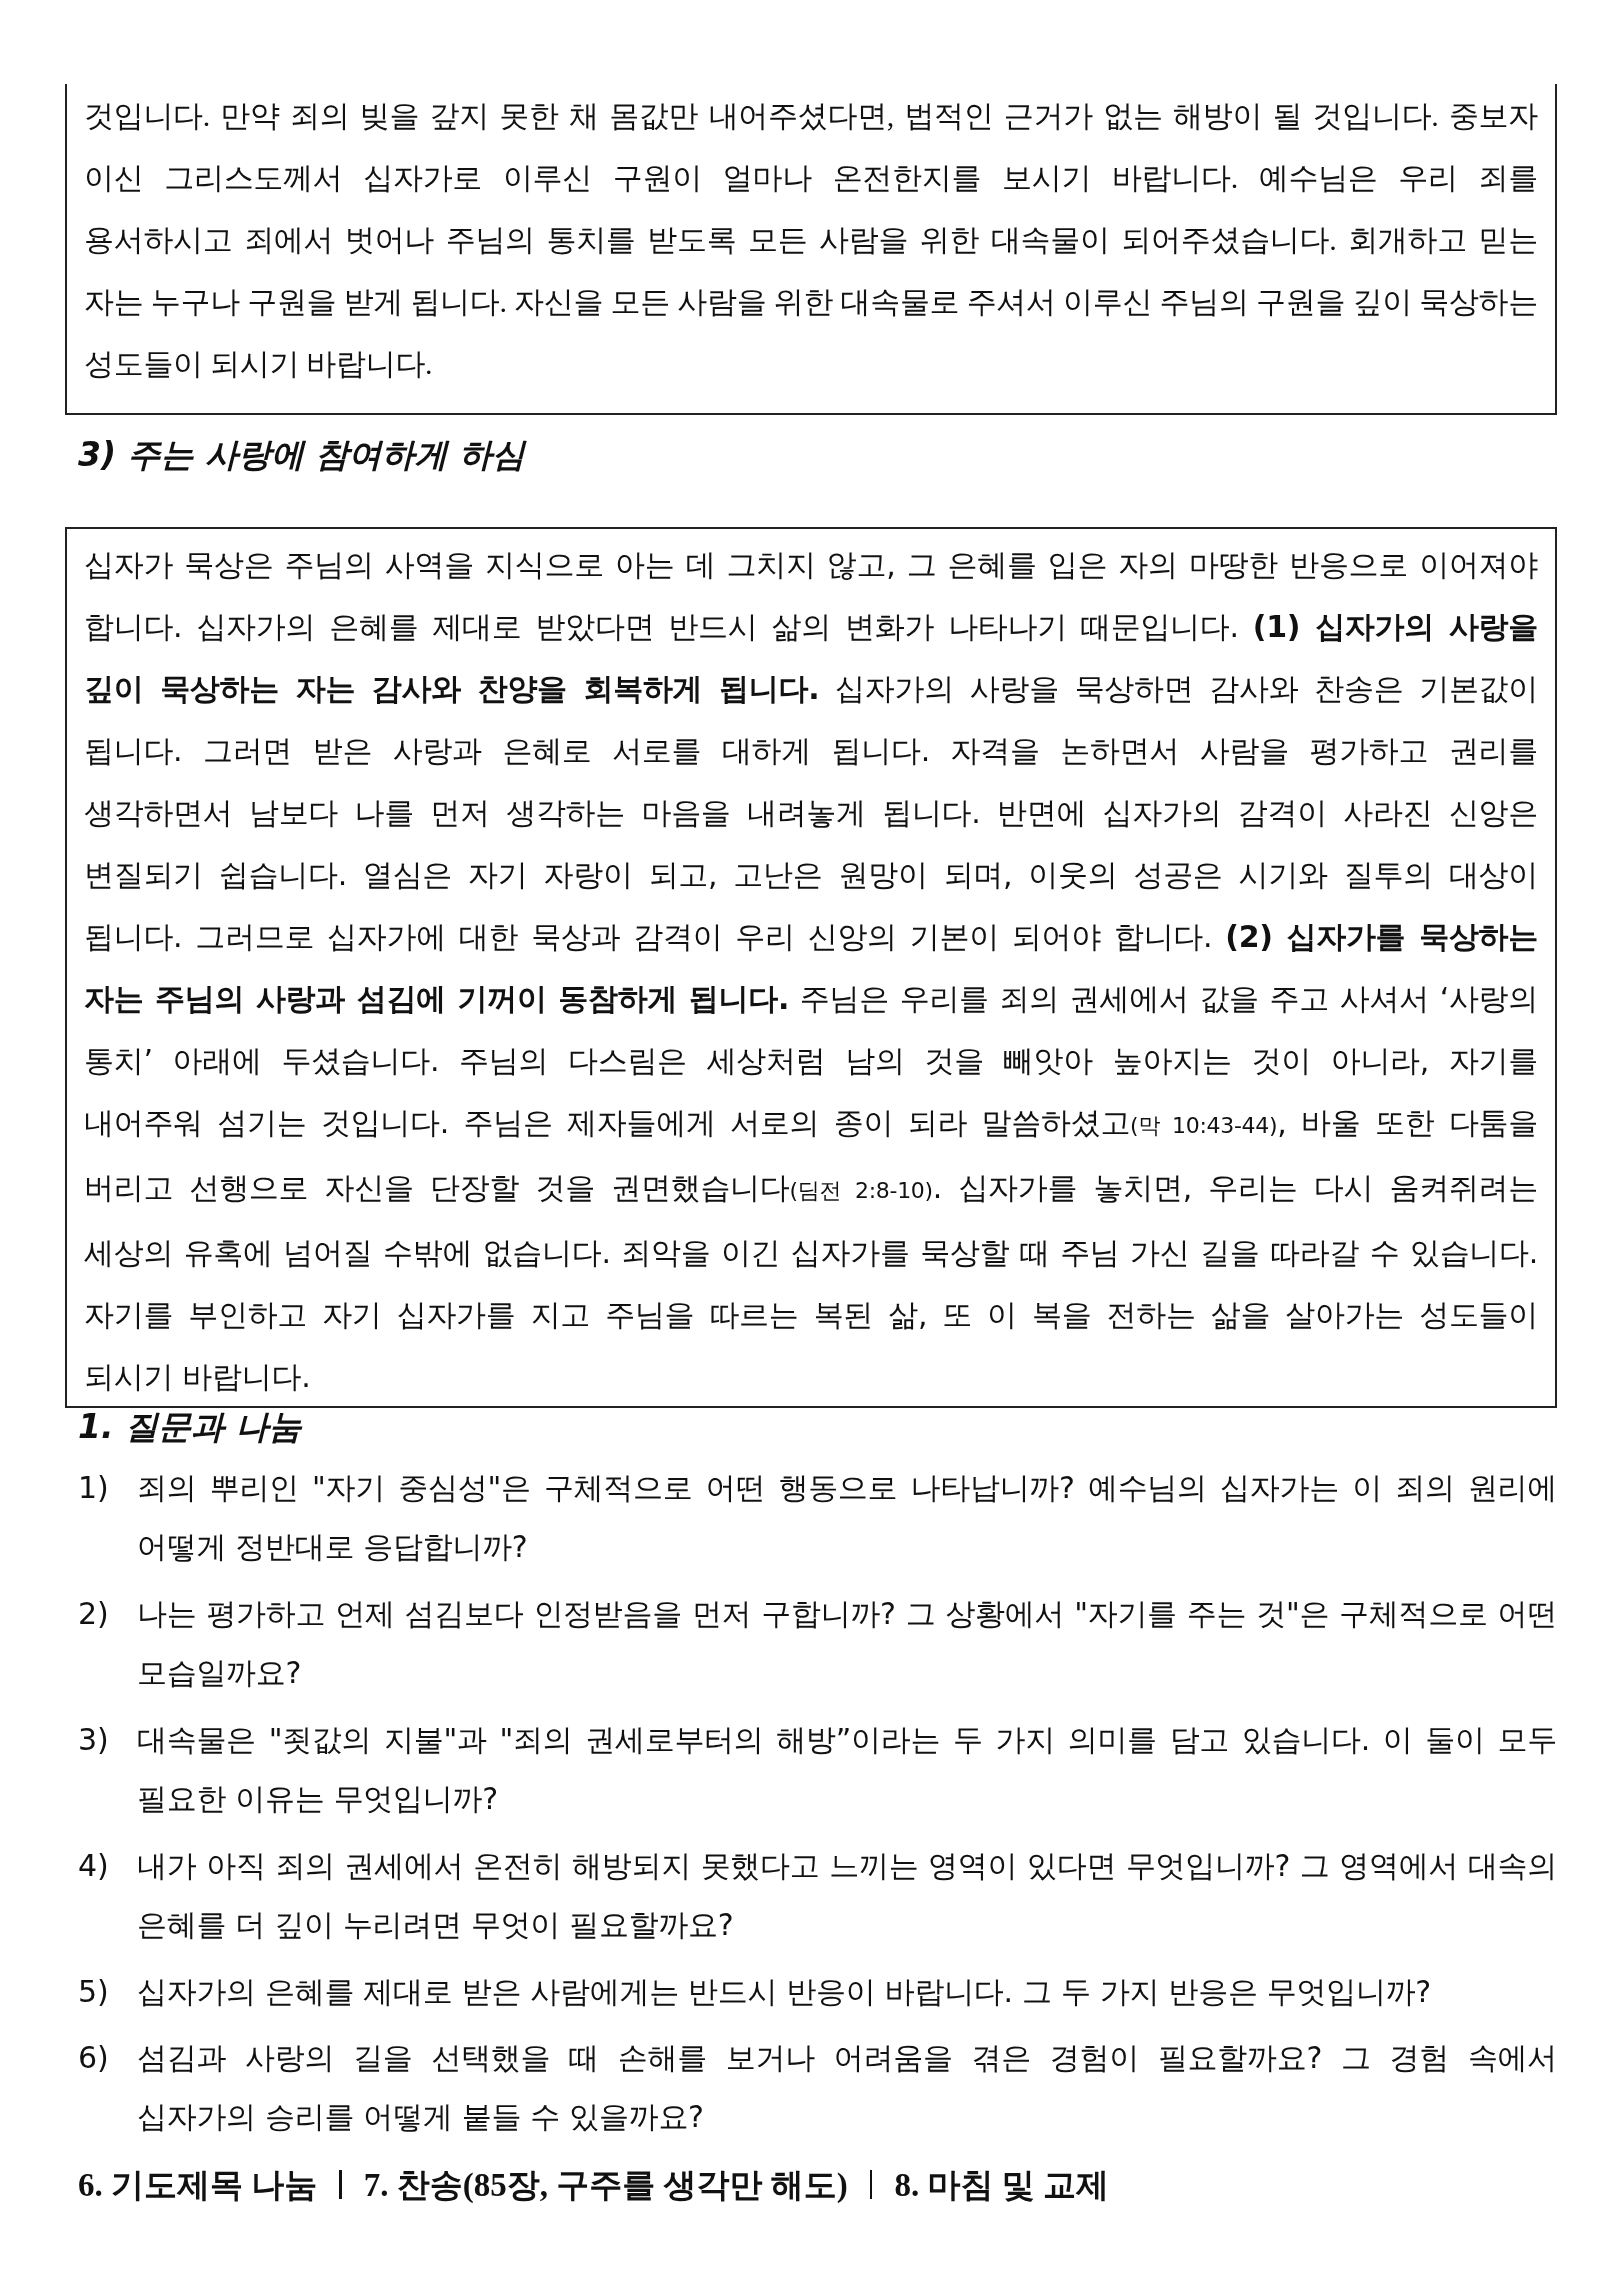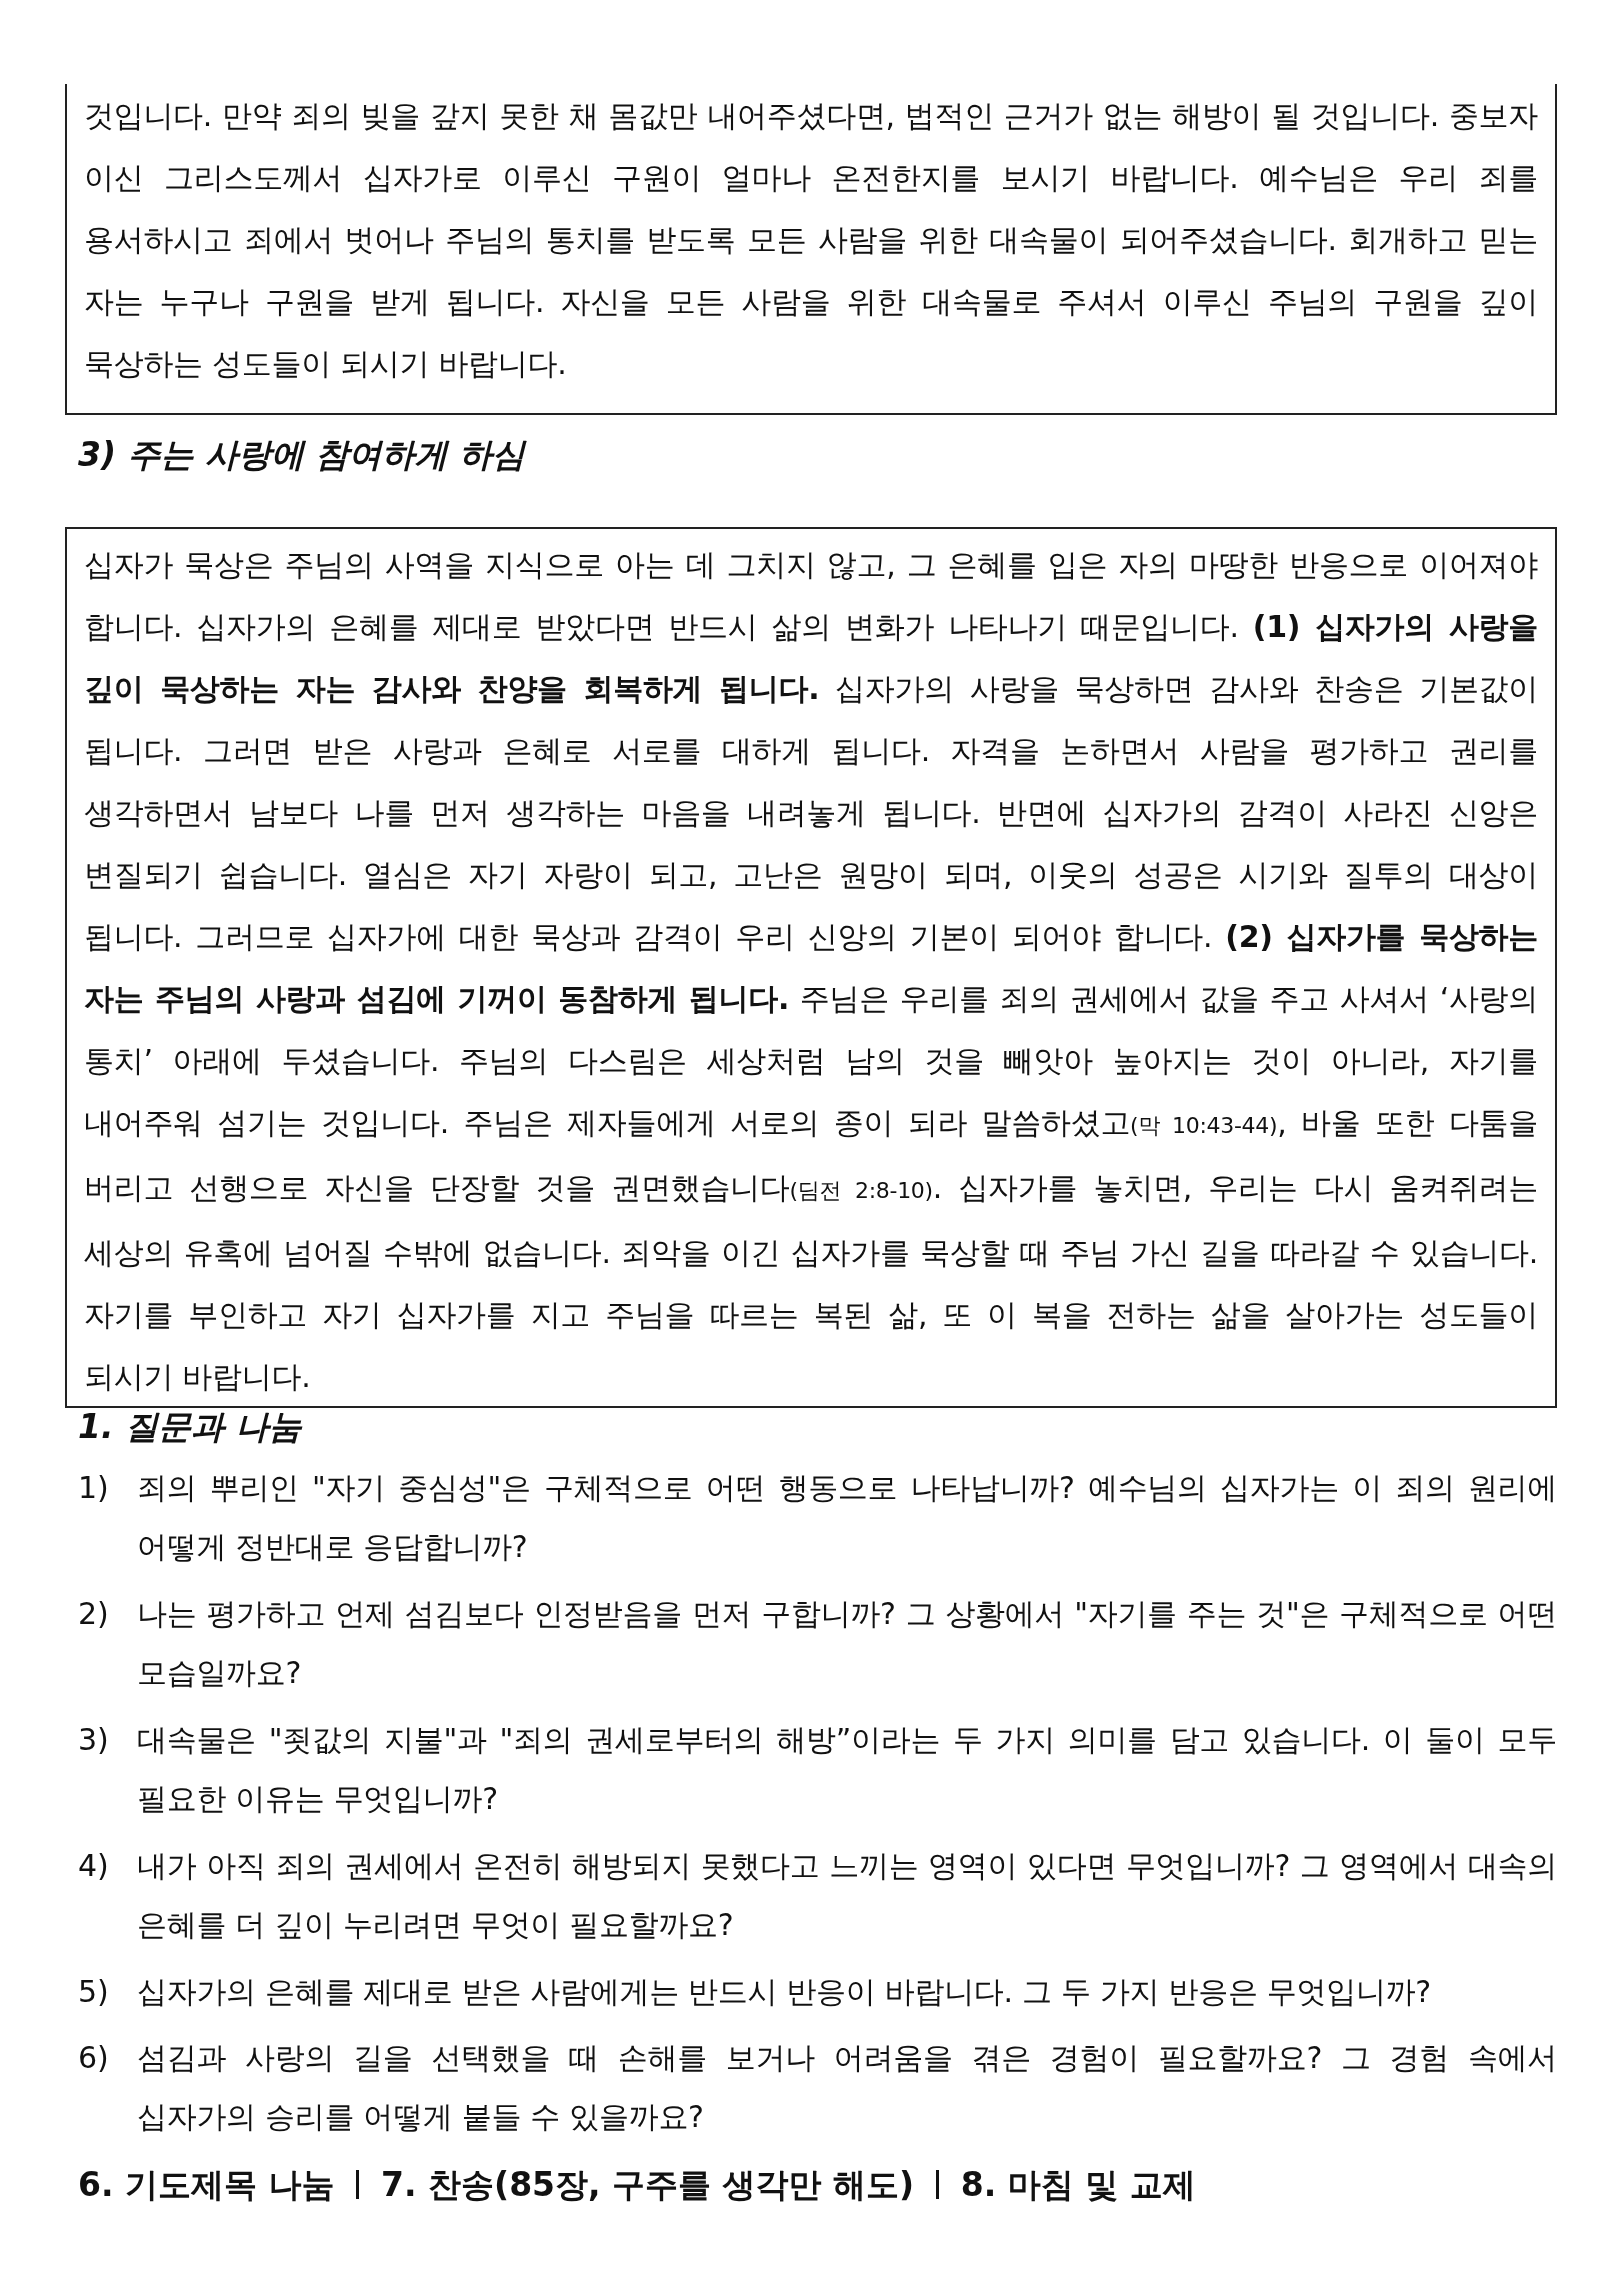--- a/index.html
+++ b/index.html
@@ -6,21 +6,21 @@
   body {
     width: 1623px; height: 2295px; position: relative; overflow: hidden;
     font-family: "DejaVu Sans", "Liberation Sans", sans-serif;
     color: #111111;
   }
   .page { position: absolute; left: 65px; top: 0; width: 1492px; }
   .box {
     position: absolute; left: 0; width: 1492px; box-sizing: border-box;
     border: 2px solid #222222; padding: 0 17px;
   }
-  .box.continued { border-top: none; }
+  .box.continued { border-top: none; font-family: Liberation Serif, serif; }
   .para {
     font-size: 30px; line-height: 62px; text-align: justify;
     text-align-last: left; word-break: keep-all; margin: 0;
     letter-spacing: -0.3px;
   }
   .para b { font-weight: bold; }
   .para .ref { font-size: 22px; }
   .heading {
     position: absolute; left: 13px; font-weight: bold; font-size: 33px;
     line-height: 39px; margin: 0; white-space: nowrap; font-style: italic;
@@ -69,17 +69,17 @@
       <li class="qitem">
         <span class="qnum">5)</span>
         <span class="qtext">십자가의 은혜를 제대로 받은 사람에게는 반드시 반응이 바랍니다. 그 두 가지 반응은 무엇입니까?</span>
       </li>
       <li class="qitem">
         <span class="qnum">6)</span>
         <span class="qtext">섬김과 사랑의 길을 선택했을 때 손해를 보거나 어려움을 겪은 경험이 필요할까요? 그 경험 속에서 십자가의 승리를 어떻게 붙들 수 있을까요?</span>
       </li>
     </ul>
 
-  <div class="footer-line" style="left:13px; top:2163px;">
+  <div class="footer-line" style="left:13px; top:2163px;font-family:Liberation Serif, serif;">
     <span>6. 기도제목 나눔</span><span class="sep"></span><span>7. 찬송(85장, 구주를 생각만 해도)</span><span class="sep"></span><span>8. 마침 및 교제</span>
   </div>
 </div>
 
 
 </body></html>

